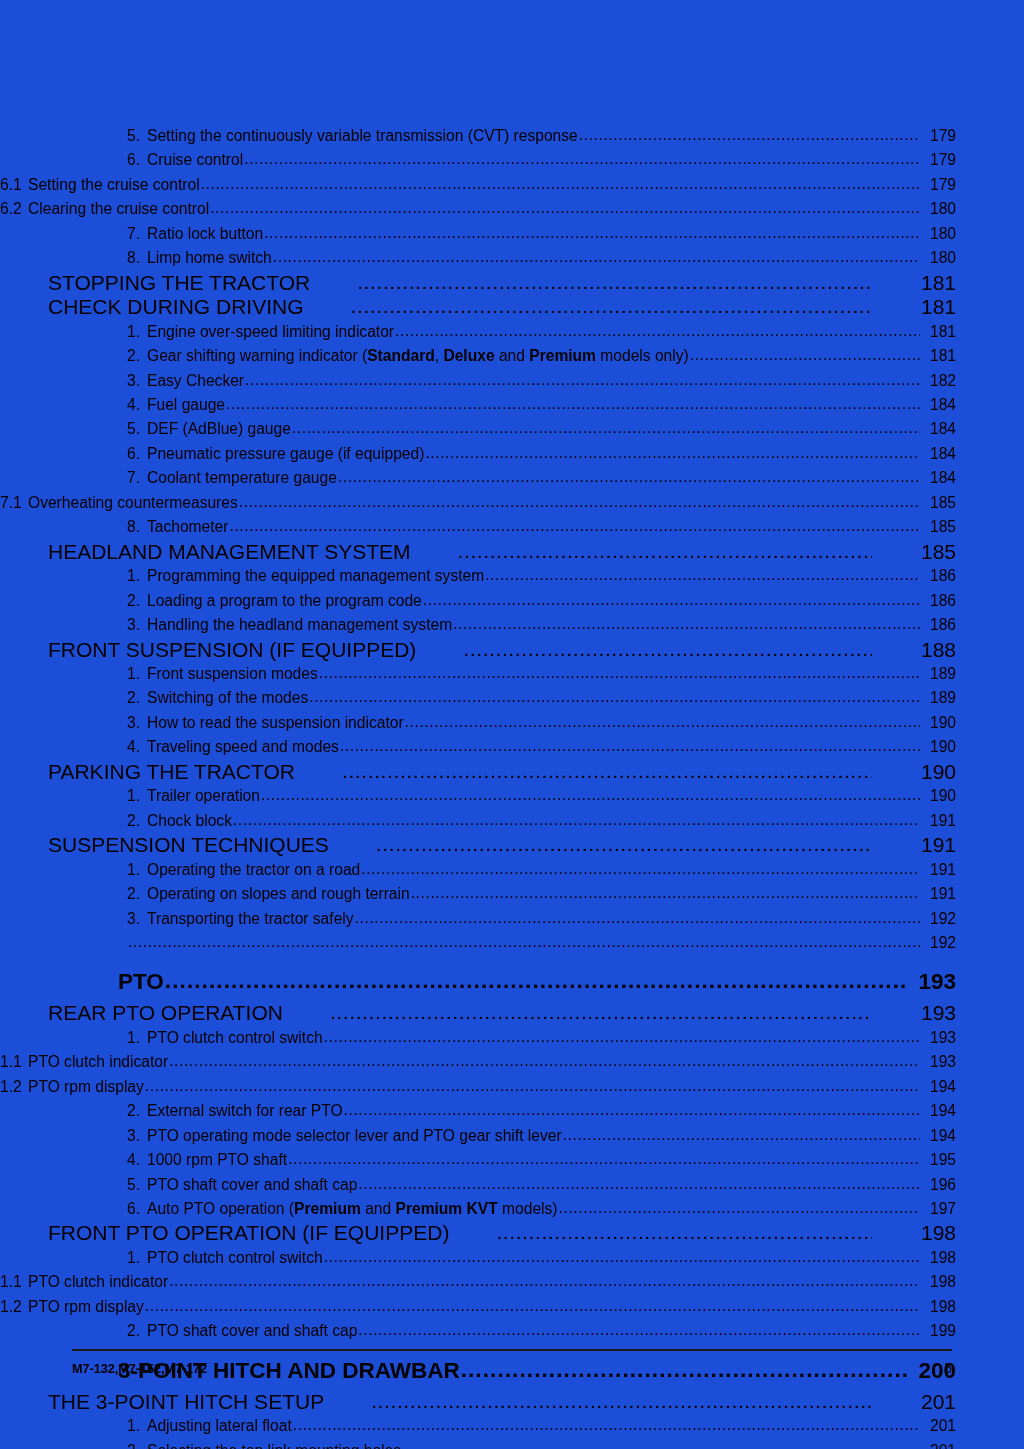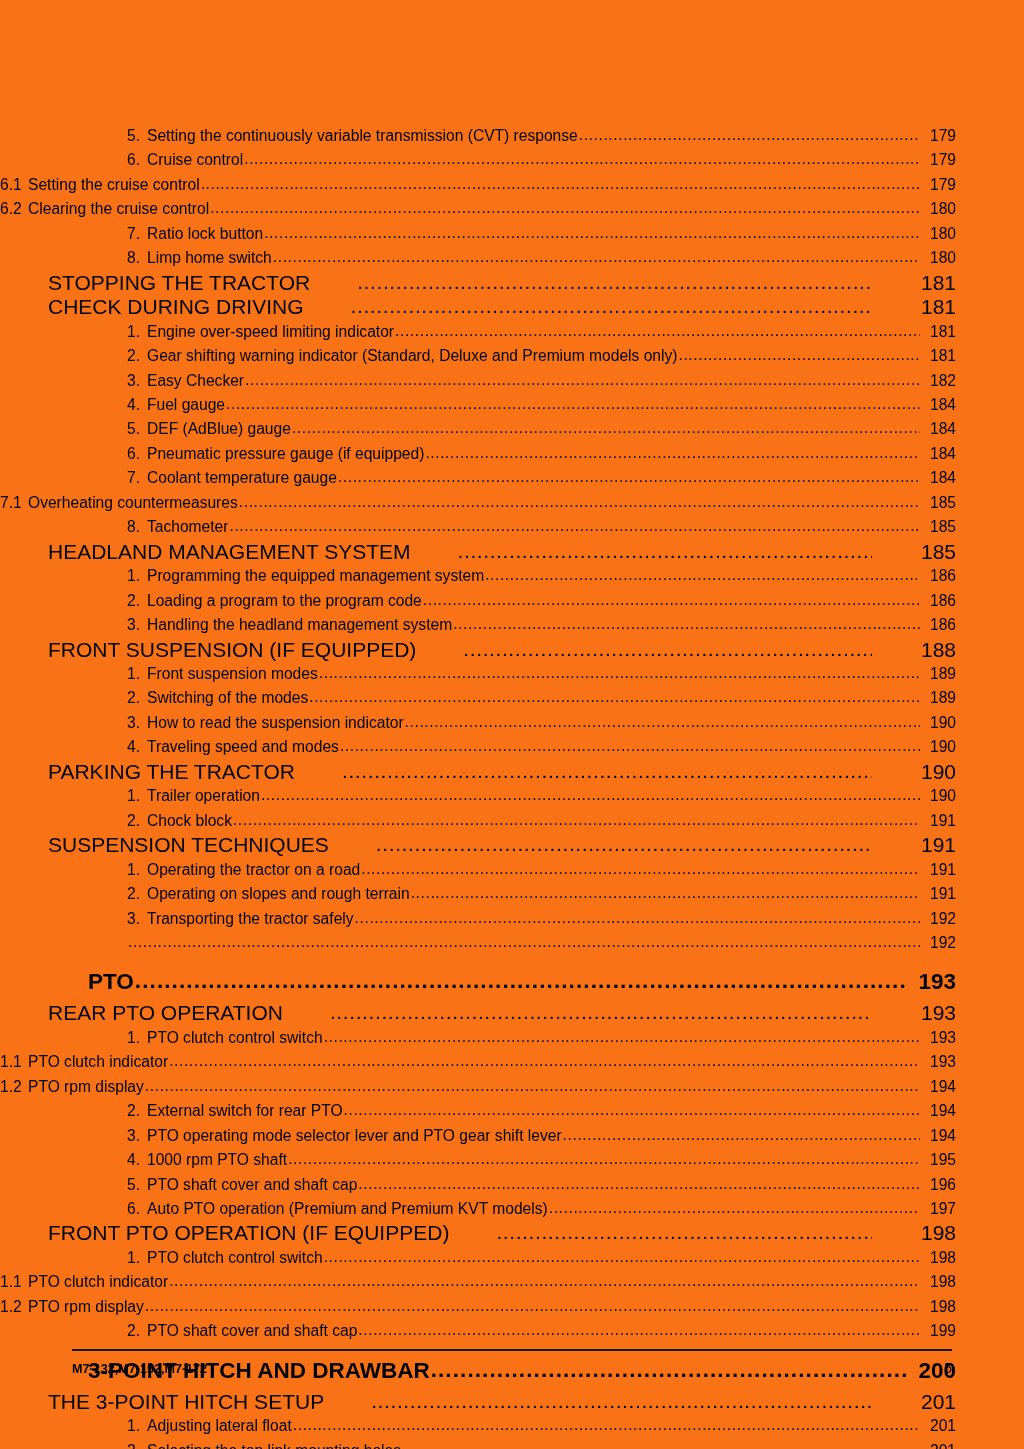--- a/index.html
+++ b/index.html
@@ -10,21 +10,21 @@
   }
   body {
     font-family: "Liberation Sans", sans-serif;
     color: #000000;
   }
   .page {
     position: relative;
     width: 1024px;
     height: 1449px;
     box-sizing: border-box;
-    background: #f97316;
+    background: #1d4ed8;
     overflow: hidden;
   }
   .toc {
     position: absolute;
     left: 0;
     top: 124px;
     width: 1024px;
   }
 
   
@@ -59,21 +59,21 @@
     flex: 0 0 auto;
     text-align: right;
     padding-left: 2px;
   }
 
   
   .lvl-chapter {
     font-size: 22.5px;
     font-weight: bold;
     line-height: 32px;
-    padding-left: 88px;
+    padding-left: 118px;
     margin-top: 11px;
     margin-bottom: 3px;
   }
   .lvl-chapter .dots::after {
     letter-spacing: 1.1px;
     font-weight: bold;
   }
   .lvl-chapter .pg {
     min-width: 46px;
   }
@@ -107,21 +107,21 @@
     display: inline-block;
     width: 20px;
     text-align: left;
   }
   .num-sub {
     display: inline-block;
     width: 28px;
     text-align: left;
   }
 
-  b.m { font-weight: normal; }
+  b.m { font-weight: bold; }
 
   
   .footer-rule {
     position: absolute;
     left: 72px;
     top: 1349px;
     width: 880px;
     height: 0;
     border-top: 2px solid #1a1a1a;
   }

